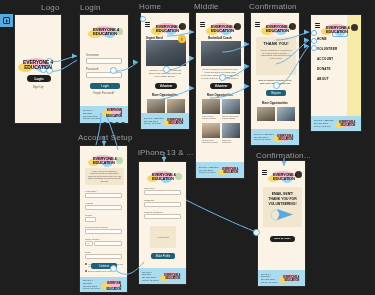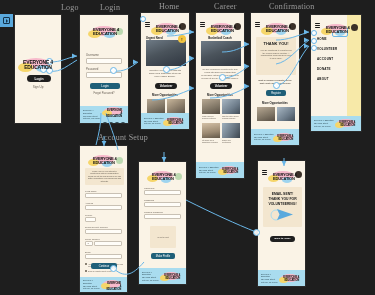--- a/index.html
+++ b/index.html
@@ -11,22 +11,21 @@
   }
   #canvas { position: relative; width: 375px; height: 295px; background: #1e1e1e; }
 
   
   .frame-label {
     position: absolute;
     color: #9b9b9b;
     font-size: 8px;
     letter-spacing: .2px;
     white-space: nowrap;
-    font-family: Liberation Serif, serif;
-    margin-left: 20px;
+    font-family: Liberation Sans, sans-serif;
   }
 
   
   .frame {
     position: absolute;
     background: #faf3e6;
     overflow: hidden;
     border: 0.5px solid #2a2a2a;
   }
 
@@ -127,24 +126,26 @@
   .para { color:#5d564c; line-height:1.3; text-align:center; }
 </style>
 </head>
 <body>
 
 <div id="canvas">
 
   <div class="frame-label" style="left:41px;top:3px;">Logo</div>
   <div class="frame-label" style="left:80px;top:3px;">Login</div>
   <div class="frame-label" style="left:139px;top:2px;">Home</div>
-  <div class="frame-label" style="left:194px;top:2px;">Career</div>
+  <div class="frame-label" style="left:194px;top:2px;">Middle</div>
   <div class="frame-label" style="left:249px;top:2px;">Confirmation</div>
 
   <div class="frame-label" style="left:78px;top:133px;">Account Setup</div>
+  <div class="frame-label" style="left:138px;top:148px;">iPhone 13 &amp; ...</div>
+  <div class="frame-label" style="left:256px;top:151px;">Confirmation...</div>
 
   <div class="corner-badge">
       <div></div>
     </div>
 
   <div class="frame" style="left:14px;top:14px;width:48px;height:110px;">
     <div style="position:absolute;left:0;right:0;top:40px;text-align:center;">
       <div class="logo" style="font-size:5px;">
         <span class="blob b-pink" style="width:26px;height:11px;left:3px;top:-1px;"></span>
         <span class="blob b-yellow" style="width:15px;height:9px;left:-2px;top:4px;"></span>

